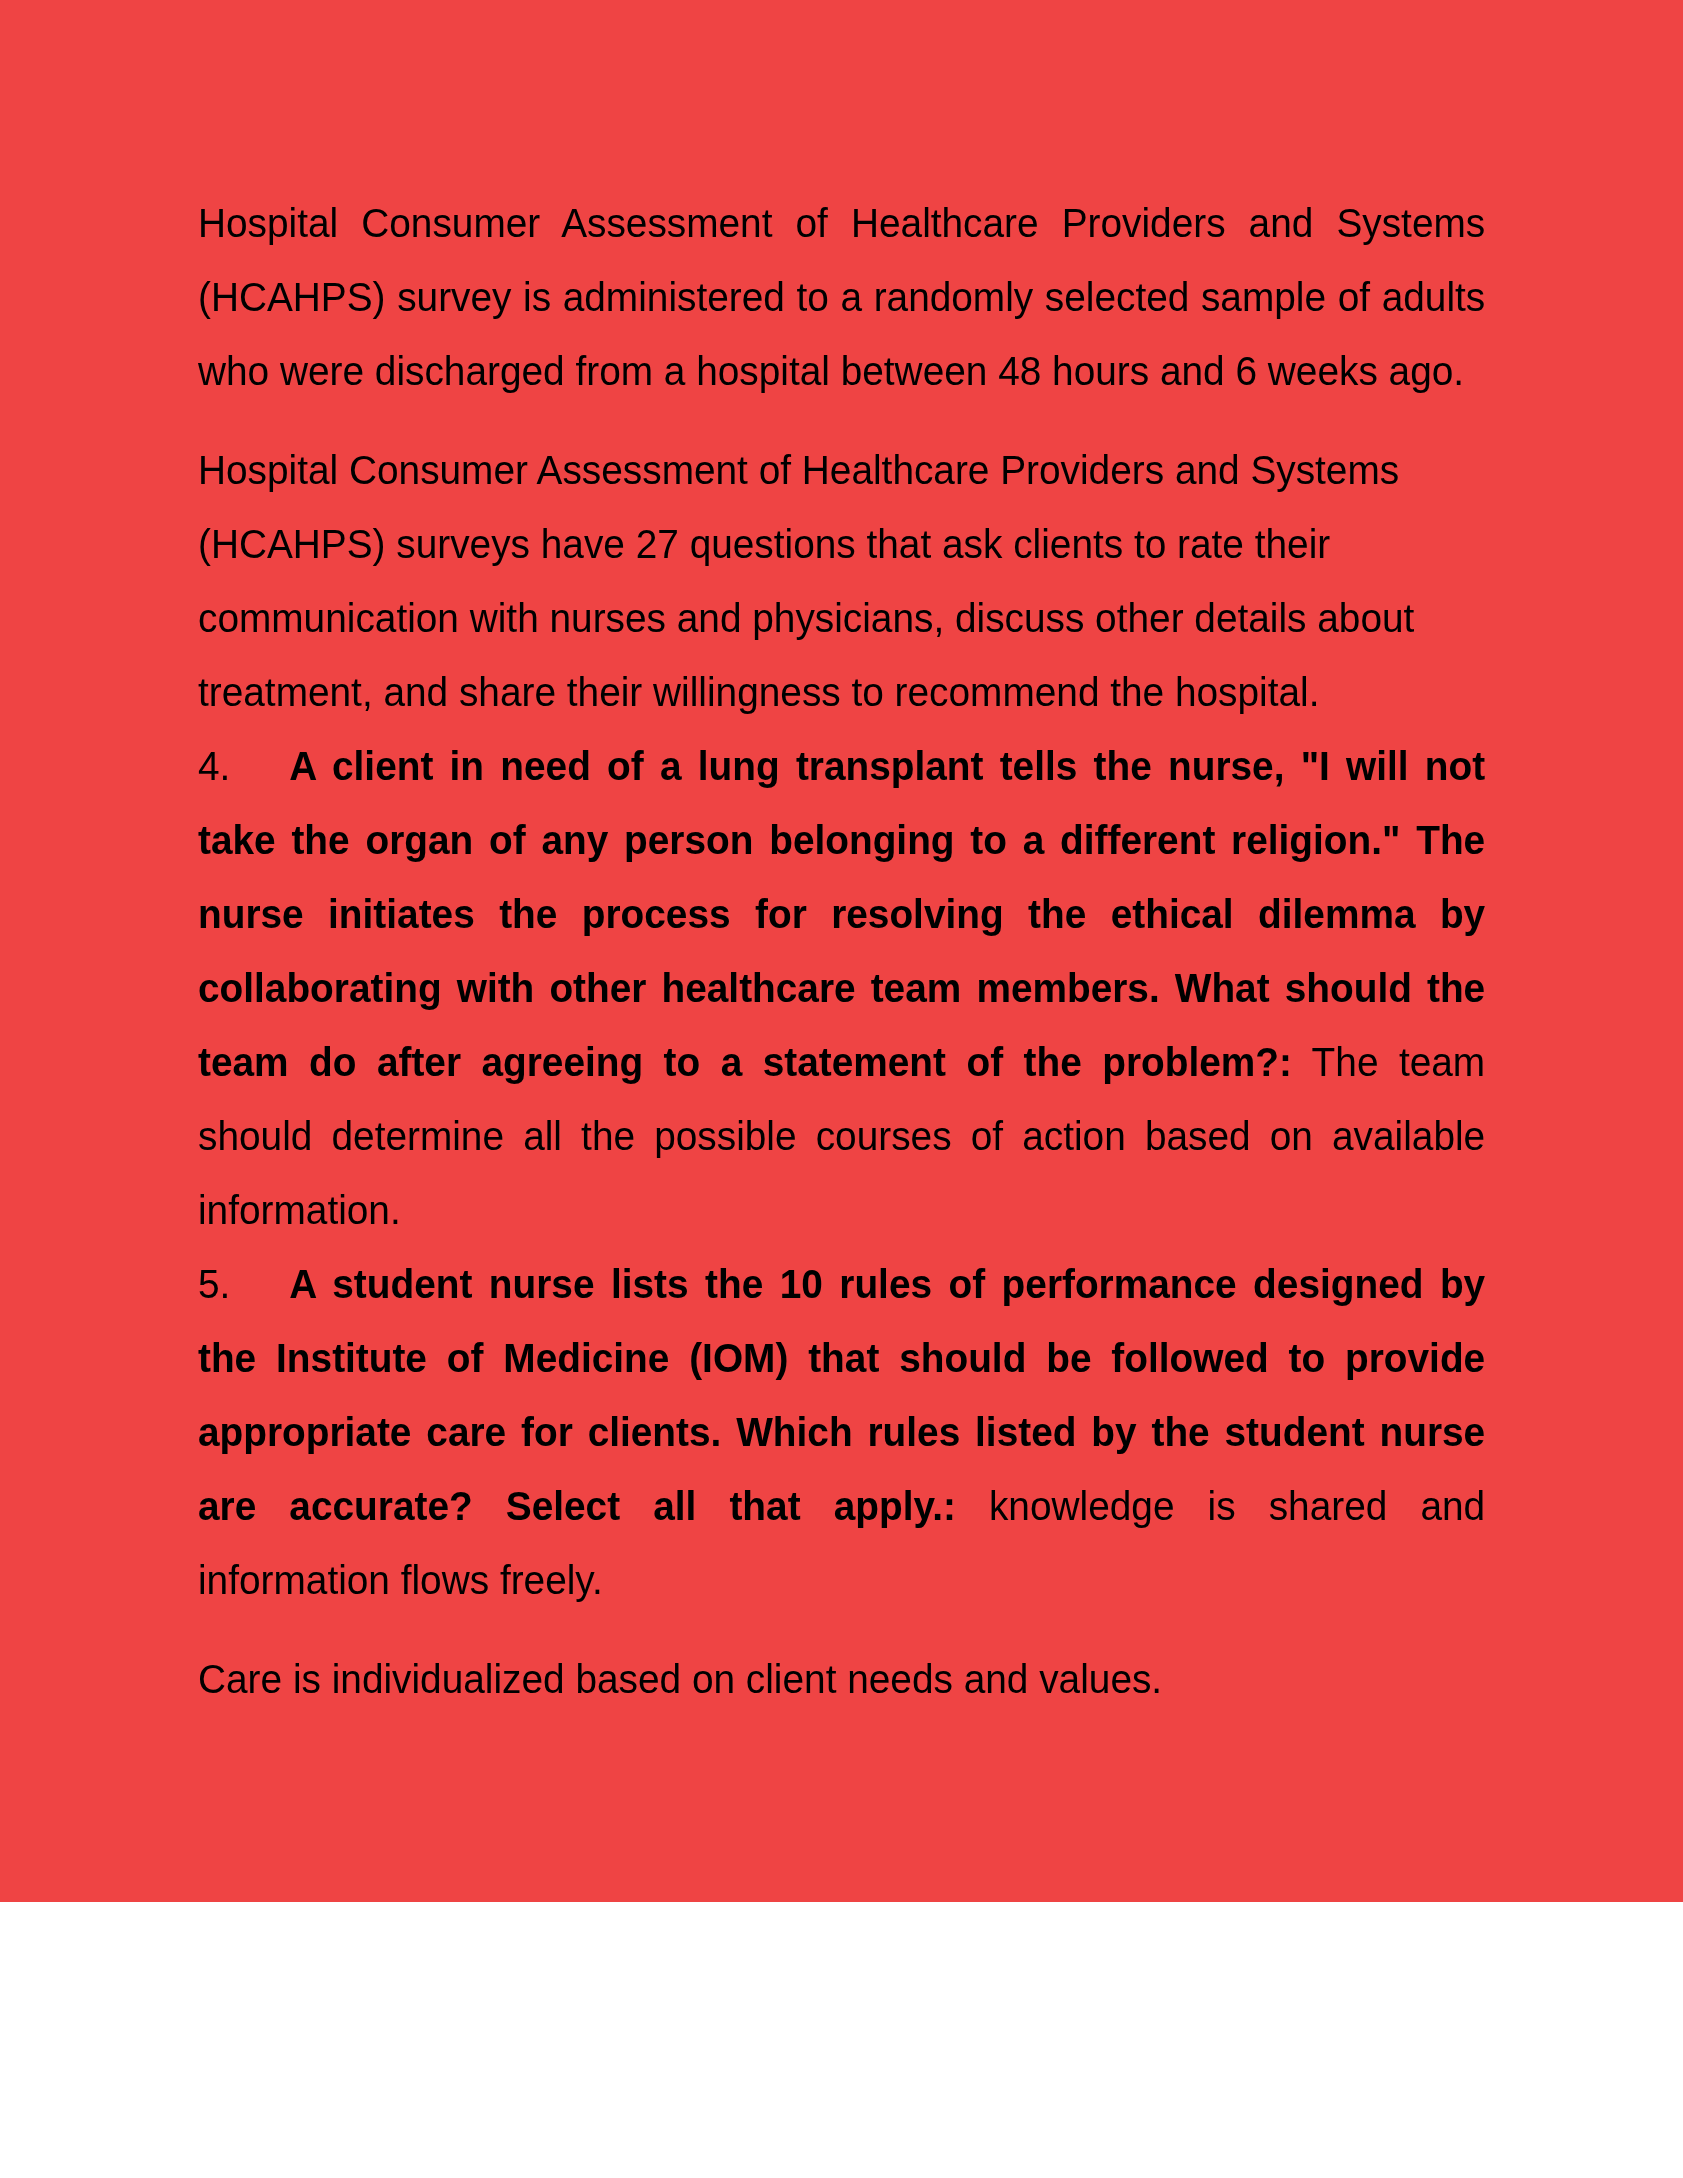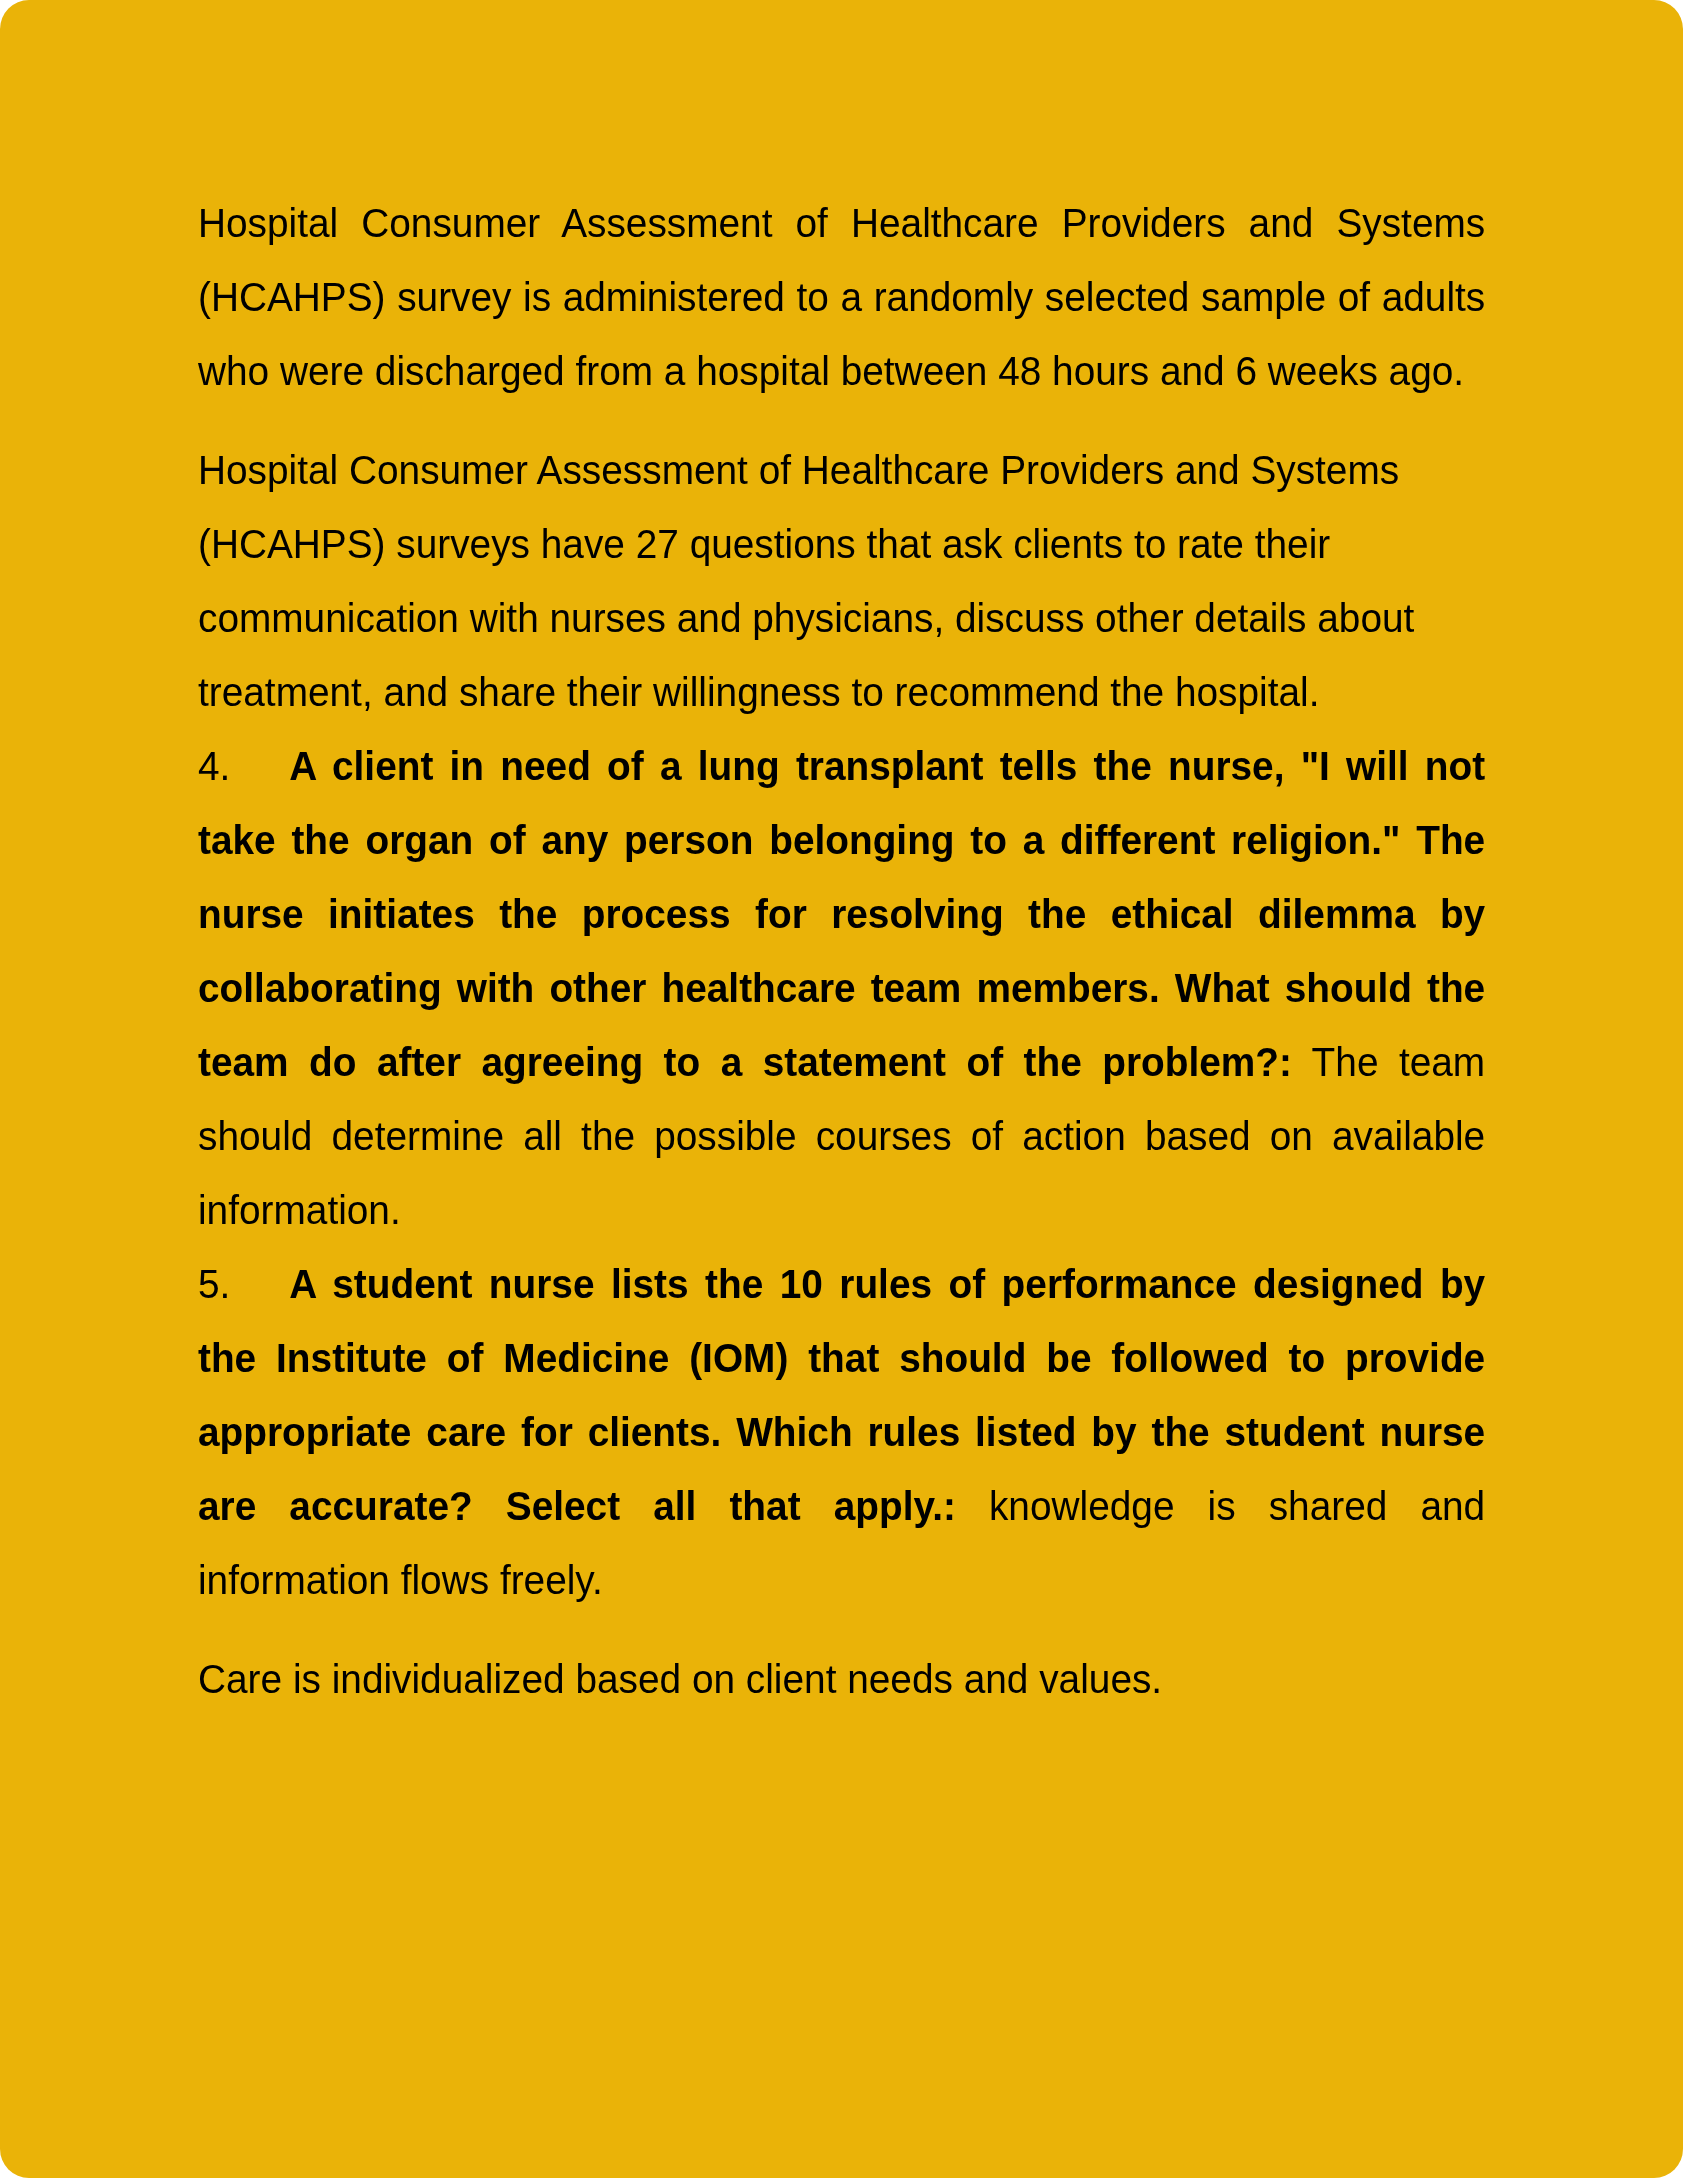--- a/index.html
+++ b/index.html
@@ -12,24 +12,23 @@
     height: 2178px;
     overflow: hidden;
     font-family: "Liberation Sans", "DejaVu Sans", sans-serif;
     color: #000000;
     -webkit-font-smoothing: antialiased;
   }
 
   #page {
     position: relative;
     width: 1683px;
-    height: 2178px;
-    background: #eab308;
+    height: 1902px;
+    background: #ef4444;
     box-sizing: border-box;
-    border-radius: 29px;
   }
 
   #content {
     position: absolute;
     left: 198px;
     top: 186px;
     width: 1287px;
   }
 
   

